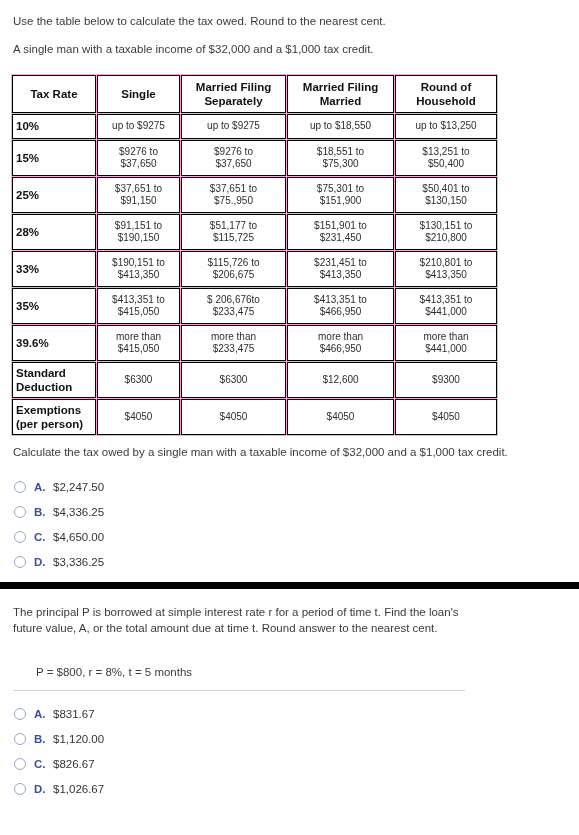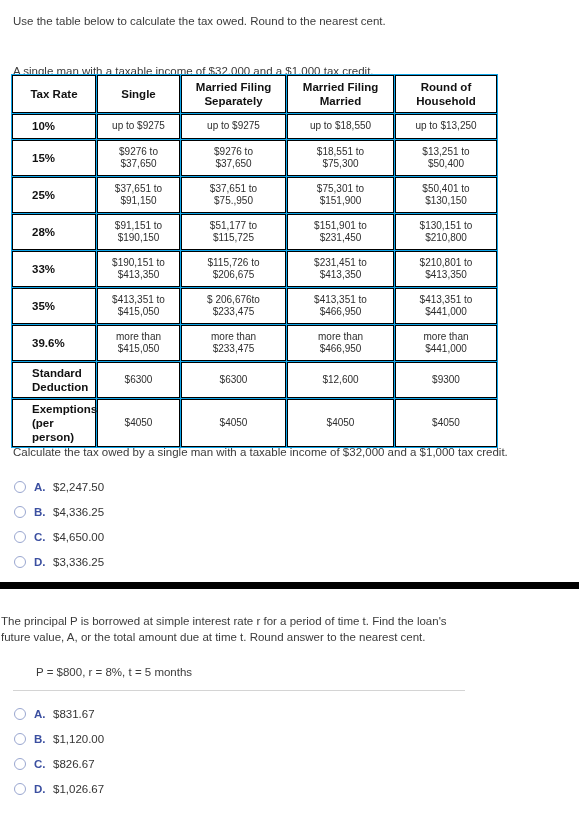--- a/index.html
+++ b/index.html
@@ -18,35 +18,35 @@
   }
 
   .q-intro {
     position: absolute;
     font-size: 11.5px;
     color: #3b3b3b;
     line-height: 1.35;
     white-space: nowrap;
   }
   #intro-line-1 { left: 13px; top: 14px; }
-  #intro-line-2 { left: 13px; top: 42px; margin-top: 22px; }
+  #intro-line-2 { left: 13px; top: 42px; }
 
   
   #tax-table-wrap {
     position: absolute;
     left: 11px;
     top: 74px;
     width: 481px;
   }
   table.tax-table {
     border-collapse: separate;
     border-spacing: 1px 1px;
     width: 481px;
     table-layout: fixed;
-    background: #0ea5e9;
+    background: #f9a8d4;
   }
   table.tax-table td,
   table.tax-table th {
     border: 1.4px solid #000000;
     background: #ffffff;
     font-size: 10px;
     color: #2d2d2d;
     text-align: center;
     vertical-align: middle;
     padding: 2px 2px;
@@ -54,21 +54,21 @@
     font-weight: normal;
   }
   table.tax-table th {
     font-weight: bold;
     color: #111111;
     font-size: 11.5px;
     height: 32px;
   }
   table.tax-table td.rate-cell {
     text-align: left;
-    padding-left: 19px;
+    padding-left: 3px;
     font-weight: bold;
     color: #111111;
     font-size: 11.5px;
   }
   tr.r-single td { height: 19px; }
   tr.r-double td { height: 30px; }
   tr.r-ded td { height: 30px; }
   tr.r-exempt td { height: 30px; }
 
   col.c-rate   { width: 84px; }
@@ -127,27 +127,26 @@
     left: 0;
     top: 582px;
     width: 579px;
     height: 7px;
     background: #000000;
   }
 
   
   #q2-stem {
     position: absolute;
-    left: 1px;
+    left: 13px;
     top: 604px;
     width: 470px;
     font-size: 11.5px;
     color: #3b3b3b;
     line-height: 1.42;
-    margin-top: 9px;
   }
   #q2-given {
     position: absolute;
     left: 13px;
     top: 666px;
     font-size: 11.5px;
     color: #3b3b3b;
     white-space: nowrap;
     margin-left: 23px;
   }

